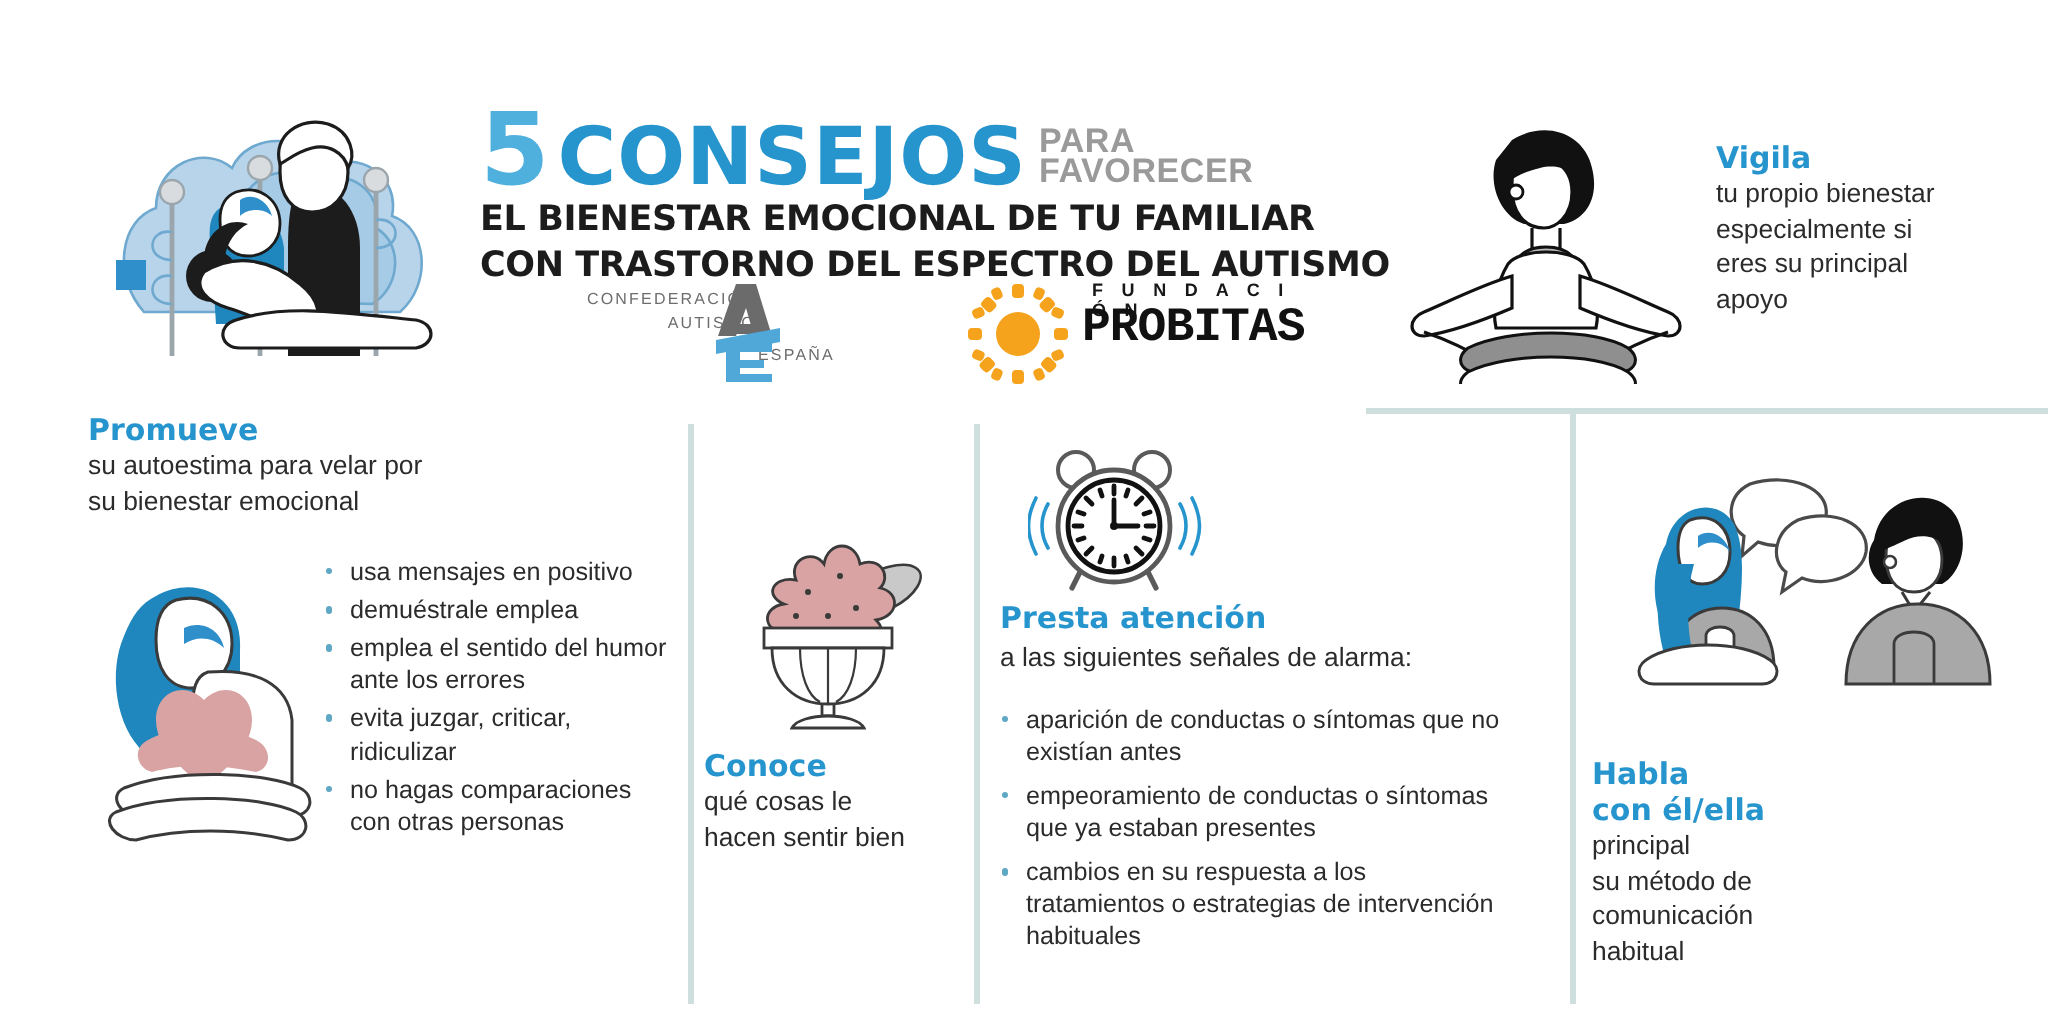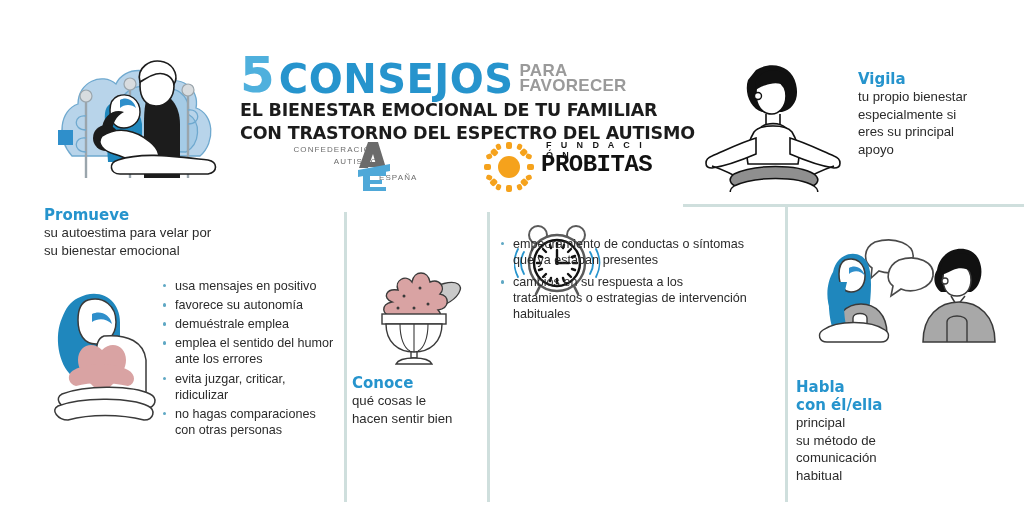--- a/index.html
+++ b/index.html
@@ -266,21 +266,20 @@
 
         <path d="M26 86 C40 78 64 78 80 86 C88 90 88 100 80 102 C62 98 42 98 28 102 C20 100 18 90 26 86 Z" fill="#d9a3a3" stroke="#3a3a3a" stroke-width="0"></path>
 
         <path d="M14 110 C40 100 86 102 102 110 C110 114 108 124 98 124 C74 118 44 118 22 124 C12 124 6 114 14 110 Z" fill="#ffffff" stroke="#3a3a3a" stroke-width="1.5"></path>
         <path d="M10 122 C36 112 84 114 100 122 C108 126 106 136 96 136 C72 130 42 130 20 136 C10 136 2 126 10 122 Z" fill="#ffffff" stroke="#3a3a3a" stroke-width="1.5"></path>
       </svg>
     </div>
 
     <ul class="bullets" id="promueve-list">
       <li>usa mensajes en positivo</li>
-      <li>favorece su autonomía</li>
       <li>demuéstrale emplea</li>
       <li>emplea el sentido del humor ante los errores</li>
       <li>evita juzgar, criticar, ridiculizar</li>
       <li>no hagas comparaciones con otras personas</li>
     </ul>
   </div>
 
   <div class="abs" id="col-conoce">
     <div id="conoce-art">
       <svg viewBox="0 0 128 108" width="128" height="108">
@@ -352,21 +351,26 @@
         <path d="M26 64 L22 72 M60 64 L64 72" stroke="#5a5a5a" stroke-width="2.6" stroke-linecap="round"></path>
 
         <g fill="none" stroke="#2694cd" stroke-width="1.8" stroke-linecap="round">
           <path d="M10 30 C6 37 6 45 10 52"></path>
           <path d="M4 27 C-1 37 -1 45 4 55"></path>
           <path d="M76 30 C80 37 80 45 76 52"></path>
           <path d="M82 27 C87 37 87 45 82 55"></path>
         </g>
       </svg>
     </div>
+    <div id="presta-head">
+      <div class="tip-title">Presta atención</div>
+      <div class="tip-body" style="margin-top:2px;">a las siguientes señales de alarma:</div>
+    </div>
     <ul class="bullets" id="presta-list">
+      <li style="margin-bottom:6px;">aparición de conductas o síntomas que no existían antes</li>
       <li style="margin-bottom:6px;">empeoramiento de conductas o síntomas que ya estaban presentes</li>
       <li>cambios en su respuesta a los tratamientos o estrategias de intervención habituales</li>
     </ul>
   </div>
 
   <div class="abs" id="col-habla">
     <div id="habla-art">
       <svg viewBox="0 0 190 112" width="190" height="112">
 
         <path d="M62 4 C82 -2 102 6 100 20 C98 32 80 38 66 33 L58 40 L59 30 C50 24 50 10 62 4 Z" fill="#ffffff" stroke="#4a4a4a" stroke-width="1.6"></path>

